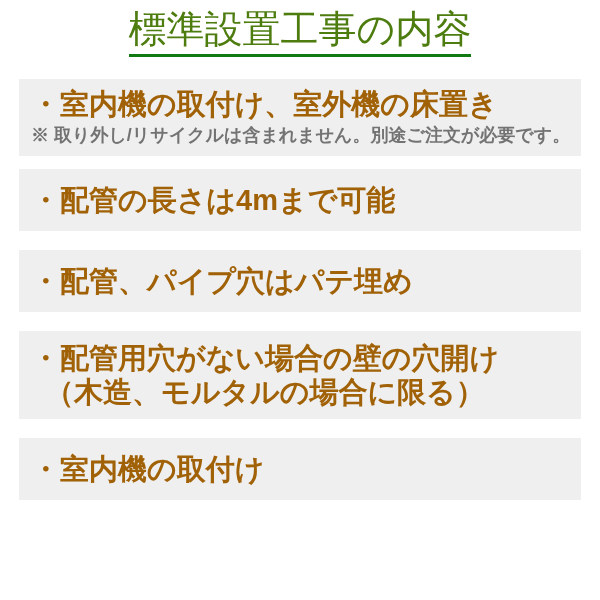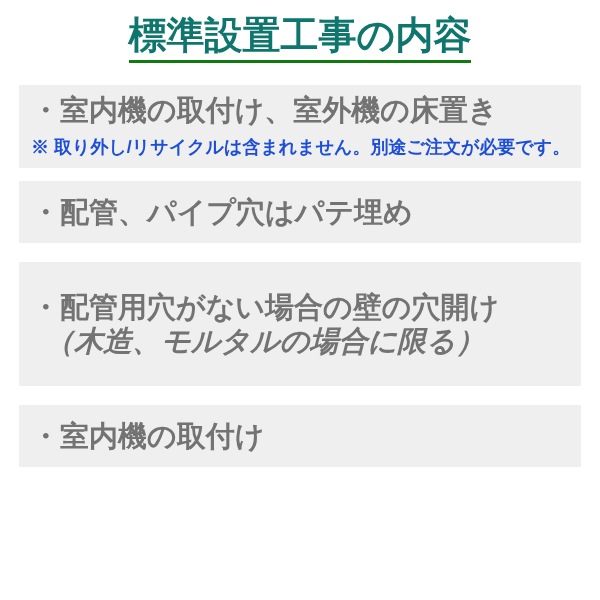--- a/index.html
+++ b/index.html
@@ -8,25 +8,25 @@
     background: #ffffff;
     font-family: "Liberation Sans", sans-serif;
   }
   .page {
     width: 600px;
     height: 600px;
     background: #ffffff;
     overflow: hidden;
   }
   .title {
-    margin-top: 14px;
+    margin-top: 8px;
     text-align: center;
     font-size: 38px;
-    font-weight: bold;
-    color: #0f766e;
+    font-weight: normal;
+    color: #4d7c0f;
     letter-spacing: 0px;
     line-height: 1.15;
   }
   .title .underline {
     display: inline-block;
     border-bottom: 3px solid #117b11;
     padding-bottom: 2px;
   }
   .items {
     margin: 22px 19px 0 19px;
@@ -34,59 +34,61 @@
   .item {
     background: #efefef;
     padding: 14px 12px;
     margin-bottom: 19px;
   }
   .item.has-note {
     padding: 8px 12px 9px 12px;
     margin-bottom: 13px;
   }
   .item.two-lines {
-    padding: 28px 12px;
+    padding: 10px 12px;
     margin-top: 16px;
   }
   .line {
     font-size: 29px;
     font-weight: bold;
-    color: #737373;
+    color: #a16207;
     line-height: 34px;
     white-space: nowrap;
   }
   .line.indent {
     padding-left: 14px;
-    font-style: italic;
   }
   .note {
     font-size: 18px;
     font-weight: bold;
-    color: #1d4ed8;
+    color: #737373;
     line-height: 24px;
-    margin-top: 8px;
+    margin-top: 2px;
     white-space: nowrap;
   }
 </style>
 </head>
 <body>
 
 <div class="page">
 
   <h1 class="title">
     <span class="underline">標準設置工事の内容</span>
   </h1>
 
   <div class="items">
 
     <section class="item has-note">
       <p class="line">・室内機の取付け、室外機の床置き</p>
       <p class="note">※ 取り外し/リサイクルは含まれません。別途ご注文が必要です。</p>
     </section>
 
+    <section class="item">
+      <p class="line">・配管の長さは4mまで可能</p>
+    </section>
 
     <section class="item">
       <p class="line">・配管、パイプ穴はパテ埋め</p>
     </section>
 
 
     <section class="item two-lines">
       <p class="line">・配管用穴がない場合の壁の穴開け</p>
       <p class="line indent">（木造、モルタルの場合に限る）</p>
     </section>

